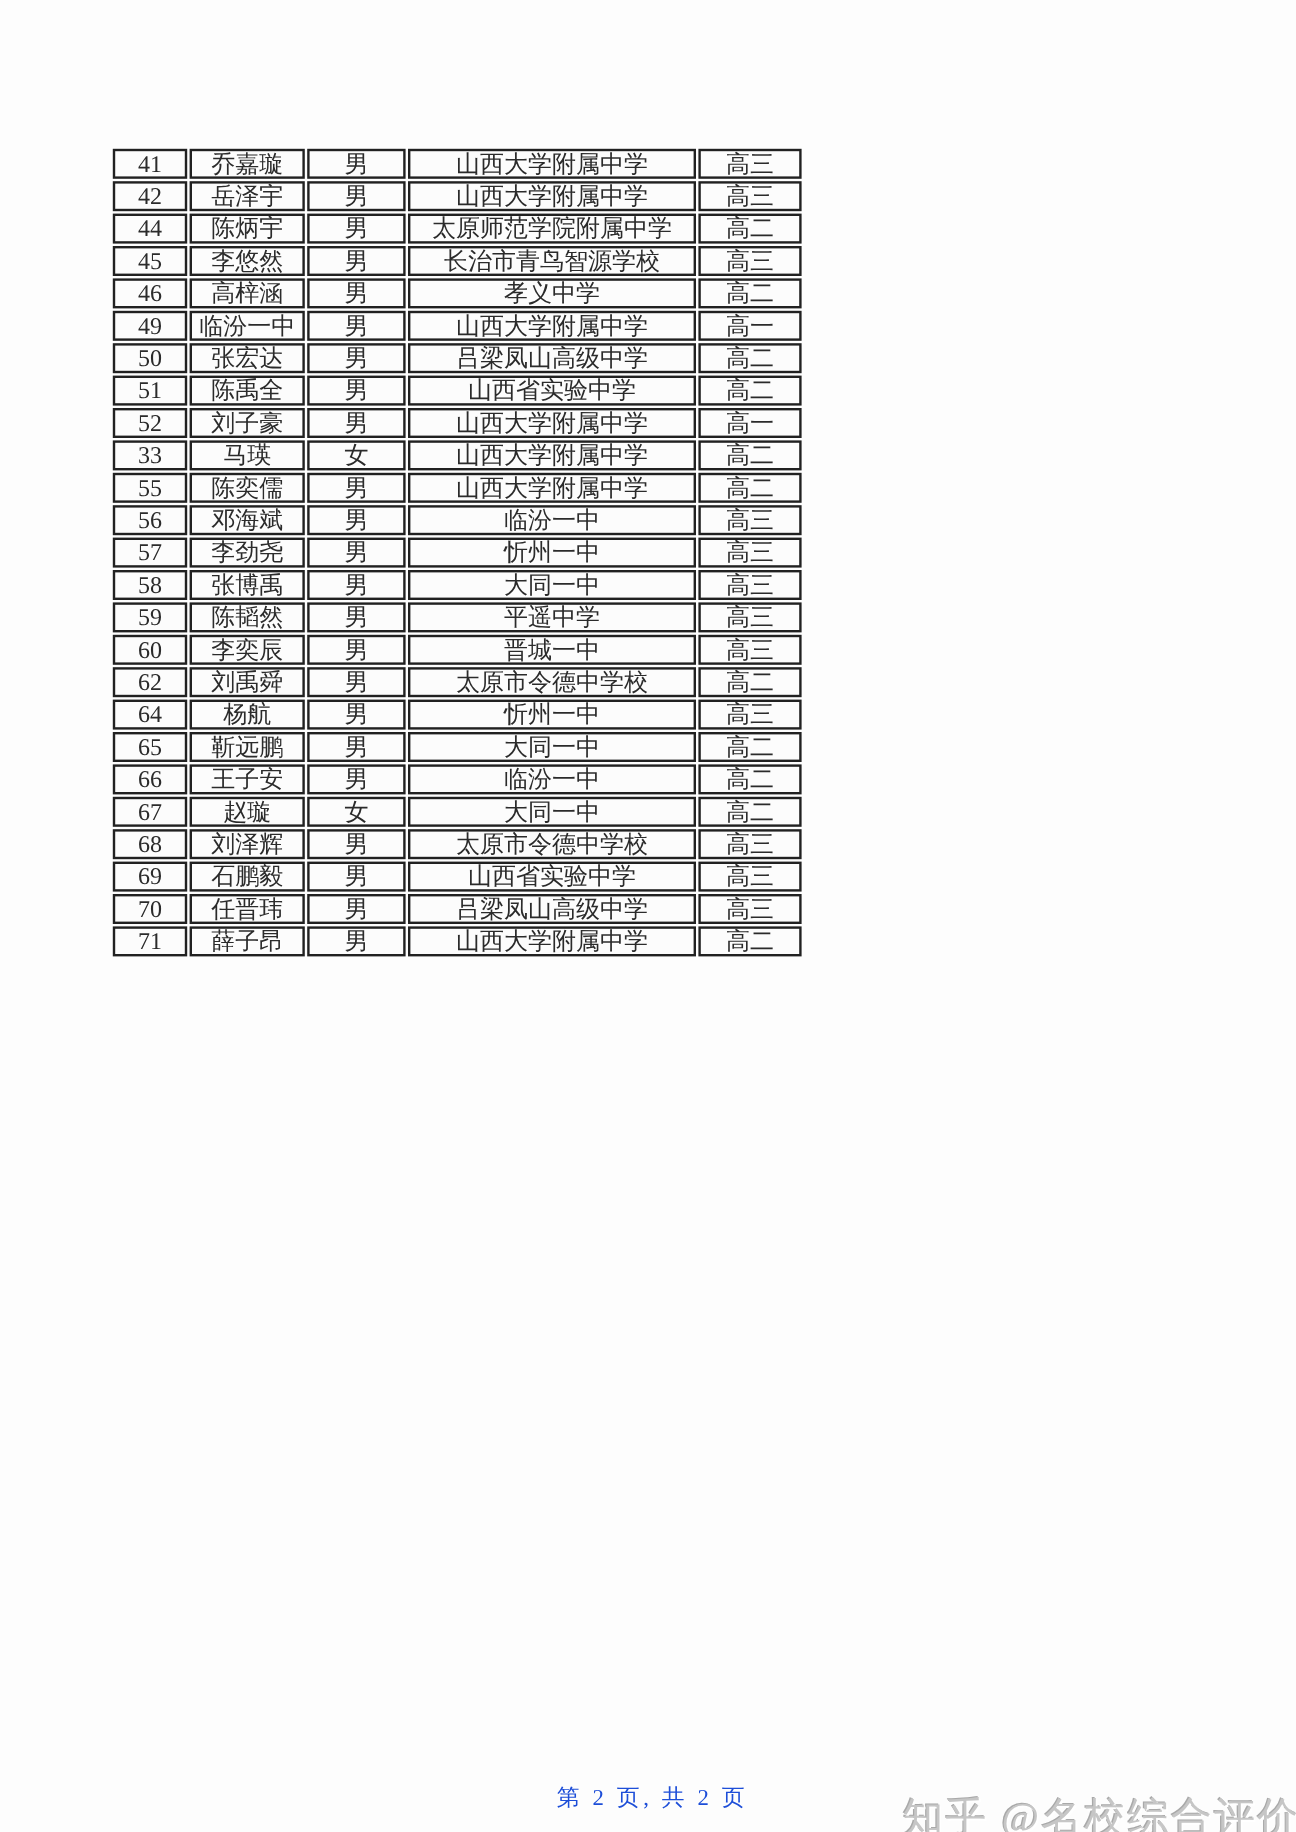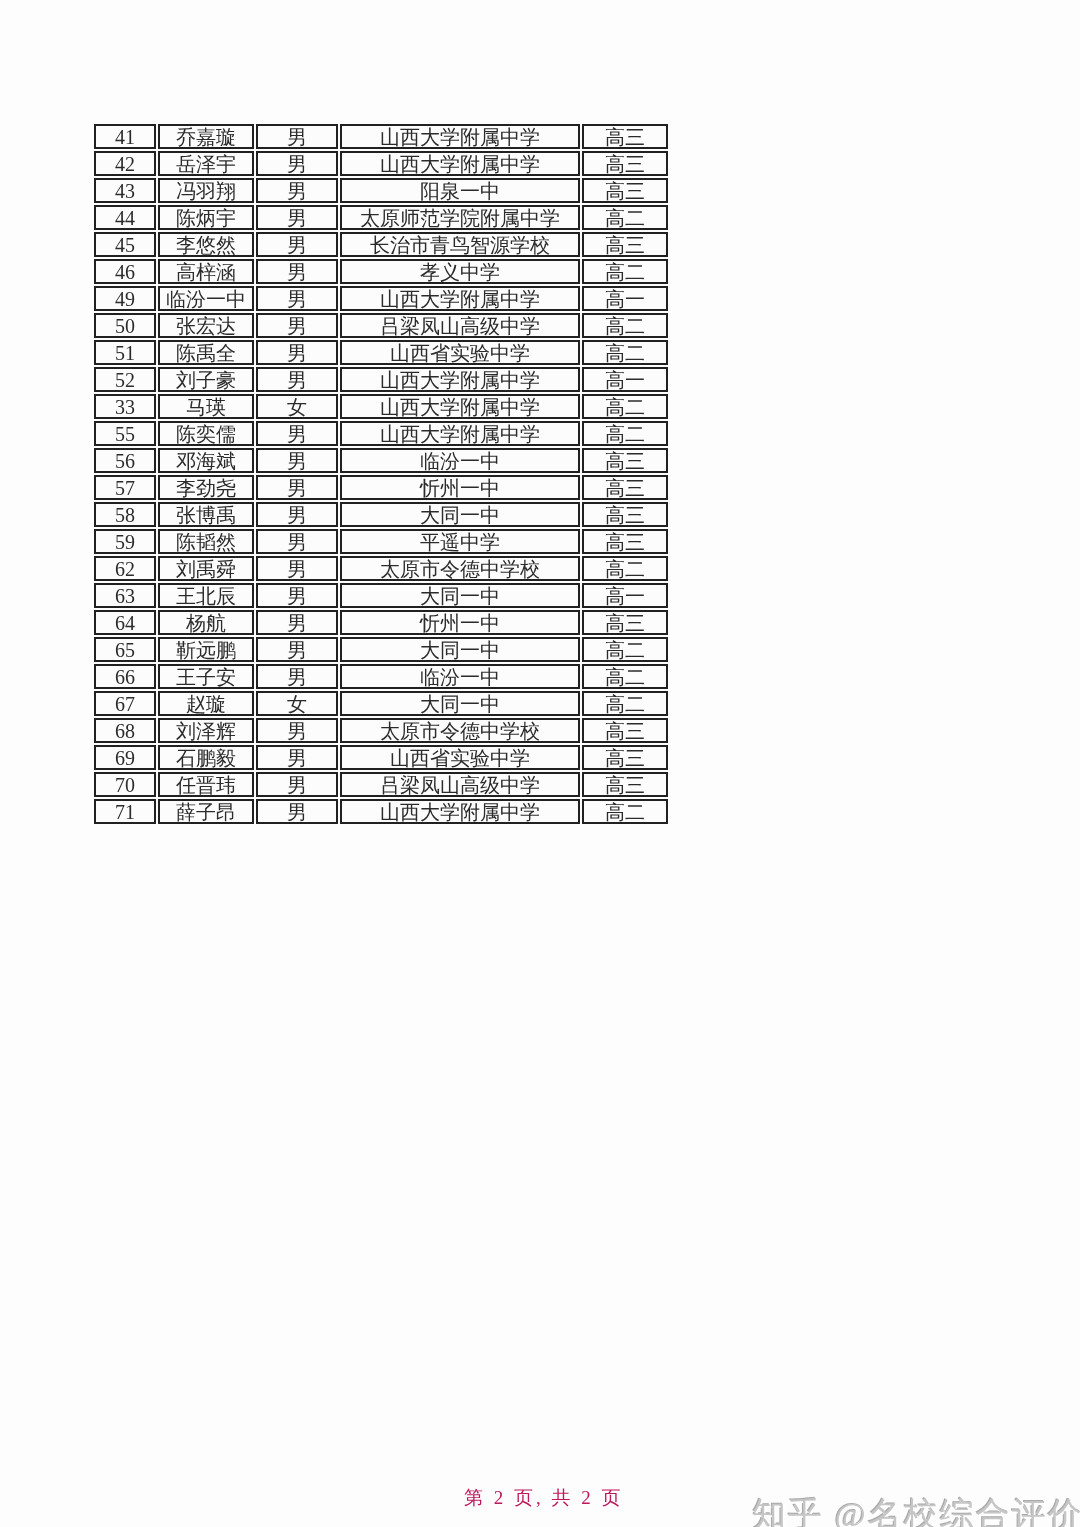--- a/index.html
+++ b/index.html
@@ -49,21 +49,21 @@
   col.c-gender { width: 82px;  }
   col.c-school { width: 240px; }
   col.c-grade  { width: 86px;  }
 
   .footer-page {
     position: absolute;
     left: 464px;
     top: 1459px;
     font-size: 19px;
     letter-spacing: 3px;
-    color: #be185d;
+    color: #1d4ed8;
   }
   .watermark {
     position: absolute;
     left: 752px;
     top: 1466px;
     font-size: 34px;
     letter-spacing: 2px;
     color: #c6c6c6;
     text-shadow: 1.5px 1.5px 0 #ffffff, -1px -1px 0 #a9a9a9;
     white-space: nowrap;
@@ -91,27 +91,20 @@
           <td>高三</td>
         </tr>
         <tr>
           <td>42</td>
           <td>岳泽宇</td>
           <td>男</td>
           <td>山西大学附属中学</td>
           <td>高三</td>
         </tr>
         <tr>
-          <td>43</td>
-          <td>冯羽翔</td>
-          <td>男</td>
-          <td>阳泉一中</td>
-          <td>高三</td>
-        </tr>
-        <tr>
           <td>44</td>
           <td>陈炳宇</td>
           <td>男</td>
           <td>太原师范学院附属中学</td>
           <td>高二</td>
         </tr>
         <tr>
           <td>45</td>
           <td>李悠然</td>
           <td>男</td>
@@ -189,32 +182,32 @@
           <td>高三</td>
         </tr>
         <tr>
           <td>59</td>
           <td>陈韬然</td>
           <td>男</td>
           <td>平遥中学</td>
           <td>高三</td>
         </tr>
         <tr>
+          <td>60</td>
+          <td>李奕辰</td>
+          <td>男</td>
+          <td>晋城一中</td>
+          <td>高三</td>
+        </tr>
+        <tr>
           <td>62</td>
           <td>刘禹舜</td>
           <td>男</td>
           <td>太原市令德中学校</td>
           <td>高二</td>
-        </tr>
-        <tr>
-          <td>63</td>
-          <td>王北辰</td>
-          <td>男</td>
-          <td>大同一中</td>
-          <td>高一</td>
         </tr>
         <tr>
           <td>64</td>
           <td>杨航</td>
           <td>男</td>
           <td>忻州一中</td>
           <td>高三</td>
         </tr>
         <tr>
           <td>65</td>

